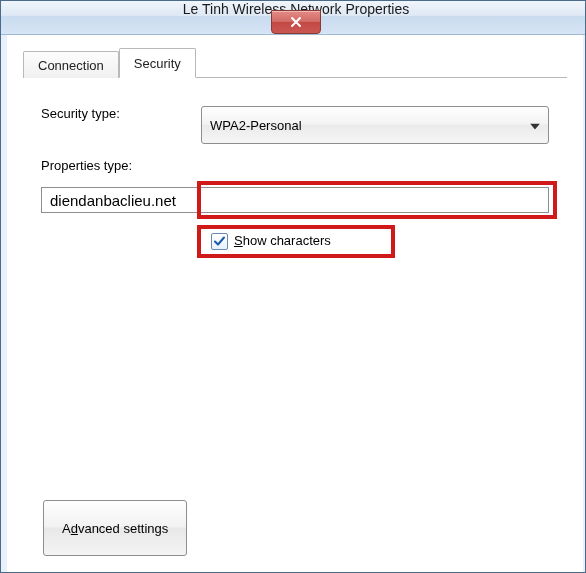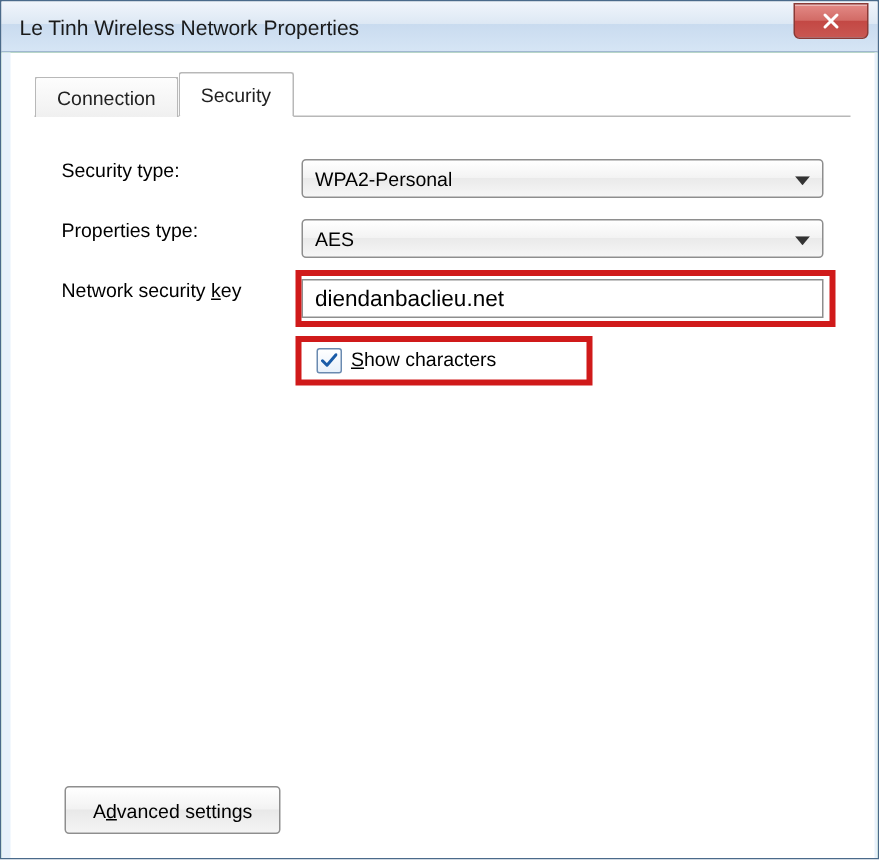--- a/index.html
+++ b/index.html
@@ -25,20 +25,21 @@
 }
 
 .titlebar {
   height: 34px;
   background: linear-gradient(to bottom, #f0f5fb 0%, #dde8f4 45%, #c9dbef 46%, #d6e5f5 100%);
   border-bottom: 1px solid #a0b8d0;
   display: flex;
   align-items: center;
   padding: 0 6px 0 12px;
   box-sizing: border-box;
+  flex-direction: column;
 }
 
 .titlebar .title {
   flex: 1;
   color: #1a1a1a;
   font-size: 14px;
   white-space: nowrap;
   overflow: hidden;
 }
 
@@ -53,21 +54,21 @@
   align-items: center;
   justify-content: center;
   cursor: pointer;
   margin-top: -8px;
 }
 
 .close-btn svg { display: block; }
 
 .client {
   flex: 1;
-  background: #15803d;
+  background: #4c1d95;
   position: relative;
 }
 
 .client-inner {
   position: absolute;
   left: 0;
   right: 0;
   top: 0;
   bottom: 0;
   border-left: 6px solid #e8f1fb;
@@ -119,21 +120,21 @@
 }
 
 .row .lbl {
   width: 160px;
   color: #000;
 }
 
 .select-wrap {
   flex: 1;
   position: relative;
-  height: 26px;
+  height: 38px;
   background: linear-gradient(to bottom, #fff 0%, #f3f3f3 48%, #eaeaea 50%, #f6f6f6 100%);
   border: 1px solid #8e8e8e;
   border-radius: 3px;
   display: flex;
   align-items: center;
   padding: 0 28px 0 8px;
   box-sizing: border-box;
   cursor: pointer;
 }
 
@@ -200,21 +201,21 @@
   bottom: -2px;
   border: 4px solid #d01a1a;
   pointer-events: none;
 }
 
 .adv-btn {
   position: absolute;
   left: 36px;
   bottom: 16px;
   height: 30px;
-  padding: 0 18px;
+  padding: 12px 18px;
   background: linear-gradient(to bottom, #fff 0%, #f2f2f2 48%, #e8e8e8 50%, #f4f4f4 100%);
   border: 1px solid #8e8e8e;
   border-radius: 3px;
   display: flex;
   align-items: center;
   cursor: pointer;
   font-size: 13px;
 }
 </style>
 </head>
@@ -252,34 +253,23 @@
             <span class="chev">
               <svg width="10" height="6" viewBox="0 0 10 6">
                   <path d="M0 0 L5 6 L10 0 Z" fill="#333"></path>
                 </svg>
             </span>
           </div>
         </div>
 
         <div class="row">
           <div class="lbl">Properties type:</div>
-          <div class="select-wrap">
-            <span>AES</span>
-            <span class="chev">
-              <svg width="10" height="6" viewBox="0 0 10 6">
-                  <path d="M0 0 L5 6 L10 0 Z" fill="#333"></path>
-                </svg>
-            </span>
-          </div>
         </div>
 
         <div class="row key-row">
-          <div class="lbl">
-            <span>Network security </span><span class="underline-s">k</span><span>ey</span>
-          </div>
           <input class="text-input" type="text" value="diendanbaclieu.net" style="">
           <div class="highlight-box-key" style="left:156px; right:-8px; top:-6px; bottom:-6px;"></div>
         </div>
 
         <div class="show-row">
           <div class="checkbox">
             <svg width="11" height="11" viewBox="0 0 11 11">
               <path d="M1 5.5 L4 8.5 L10 1.5" stroke="#1a5ca8" stroke-width="2" fill="none" stroke-linecap="round" stroke-linejoin="round"></path>
             </svg>
           </div>

